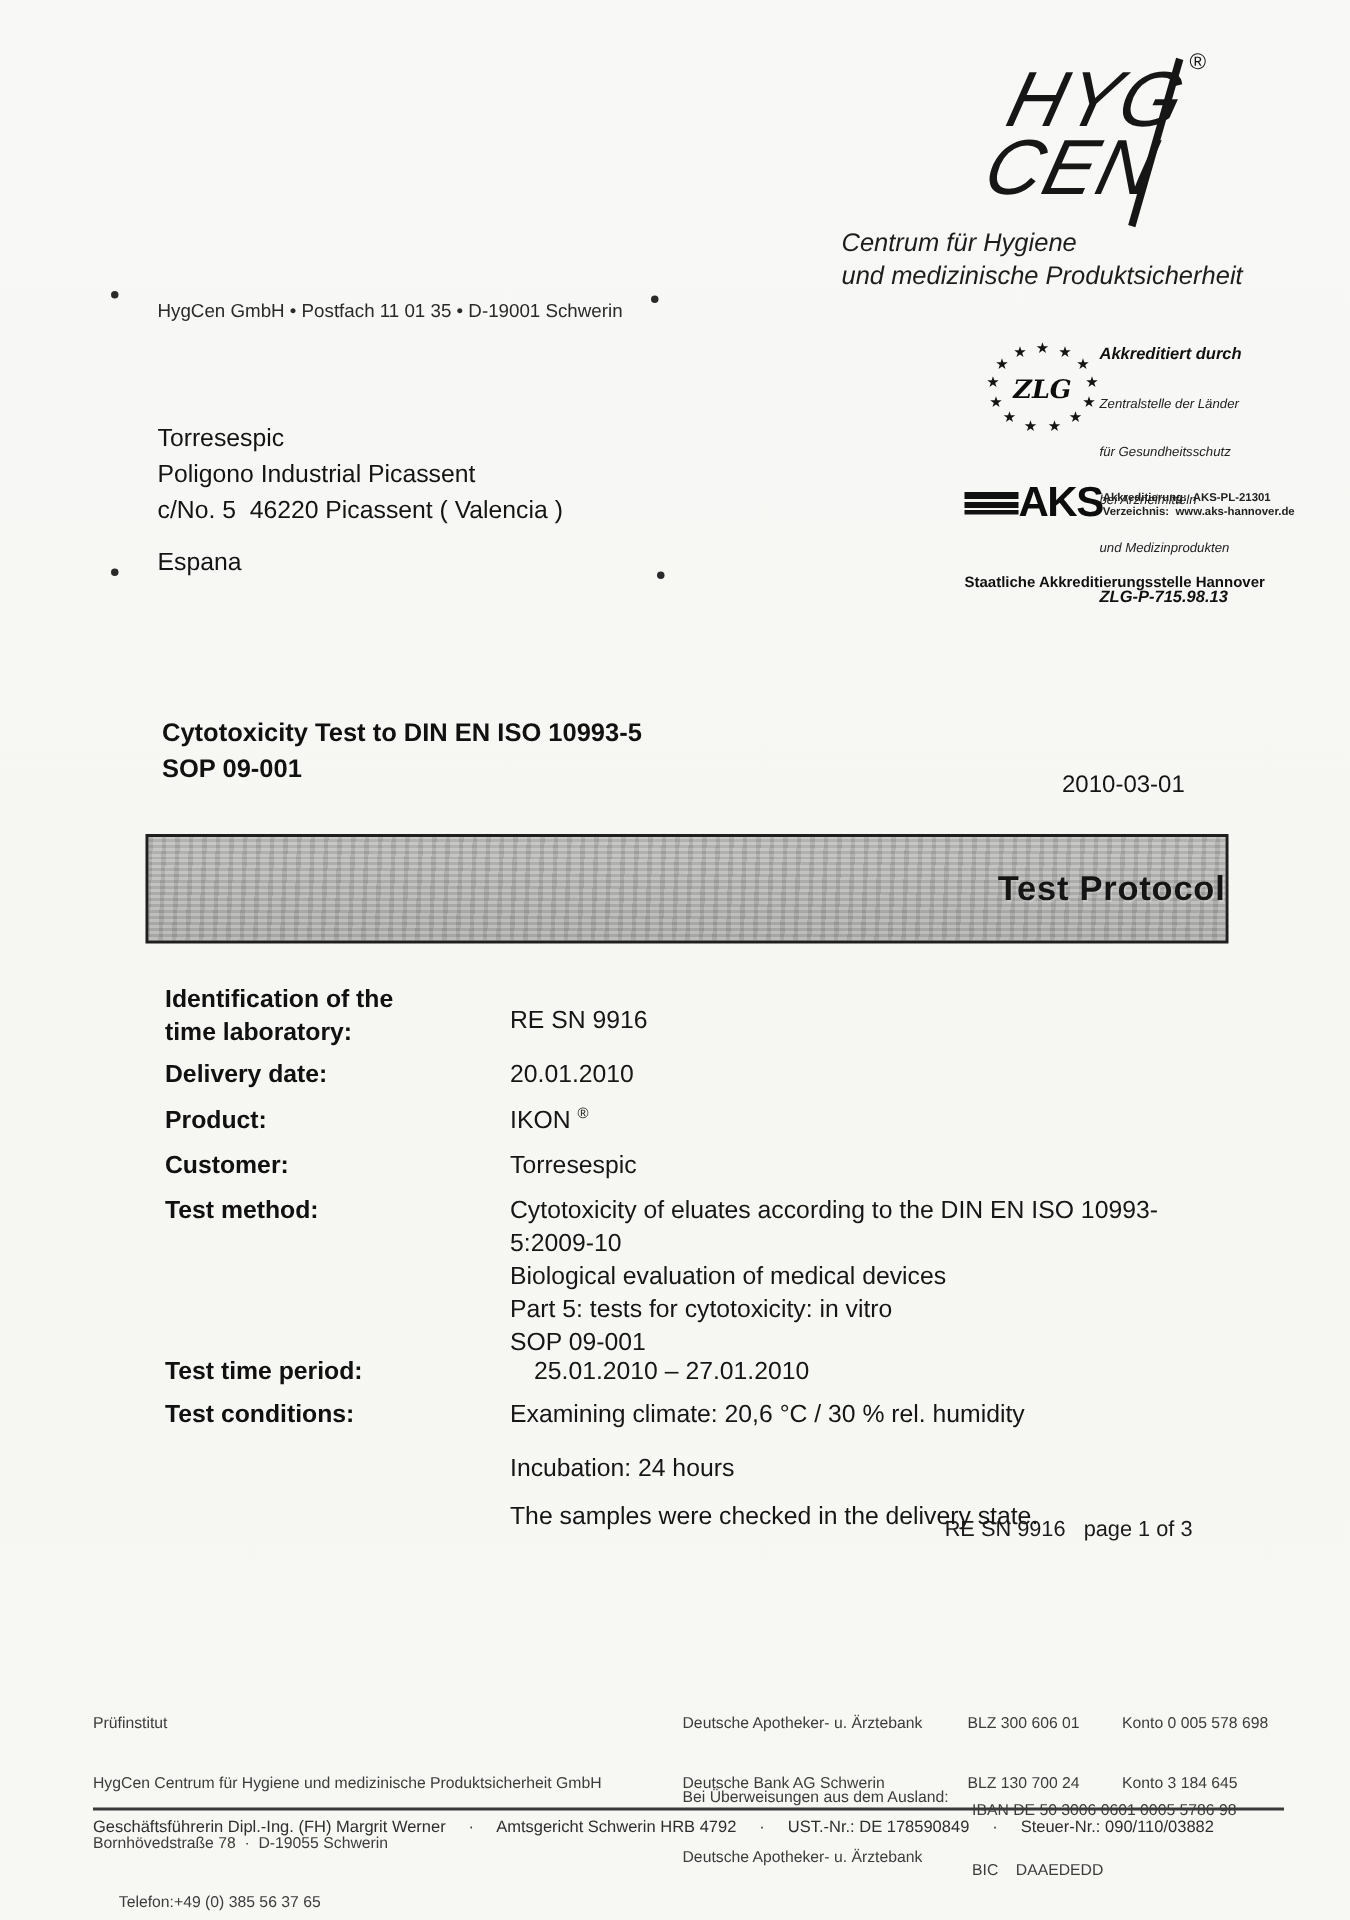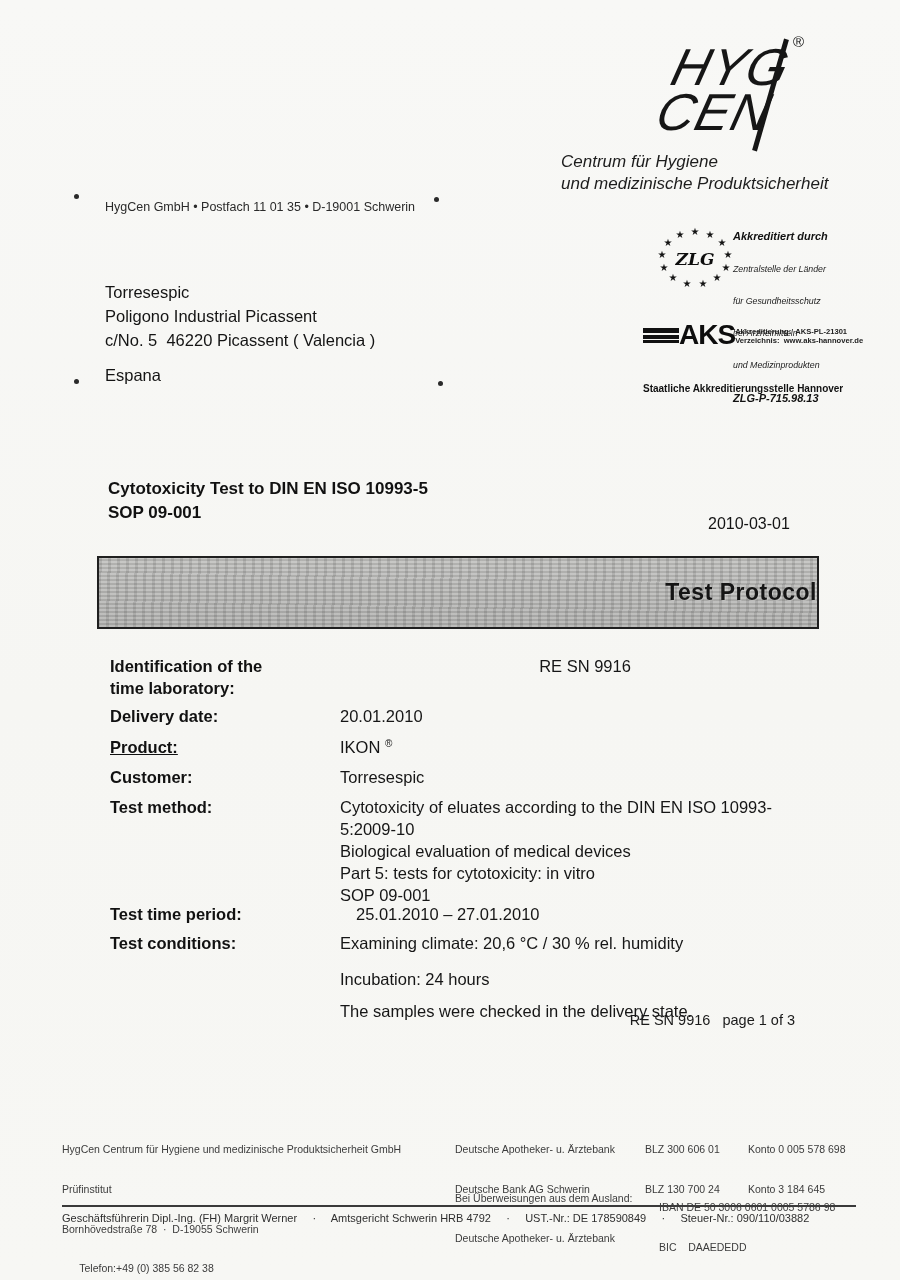--- a/index.html
+++ b/index.html
@@ -142,26 +142,26 @@
   <div class="abs doc-date" style="left:708px;top:515px;">2010-03-01</div>
 
   
   <div class="abs banner">
     <div class="banner-title">Test Protocol</div>
   </div>
 
   
   <div class="abs lbl" style="left:110px;top:655px;">Identification of the
 time laboratory:</div>
-  <div class="abs val" style="left:340px;top:655px;text-align:center;">RE SN 9916</div>
+  <div class="abs val" style="left:340px;top:669px;">RE SN 9916</div>
 
   <div class="abs lbl" style="left:110px;top:705px;">Delivery date:</div>
   <div class="abs val" style="left:340px;top:705px;">20.01.2010</div>
 
-  <div class="abs lbl" style="left:110px;top:736px;text-decoration:underline;">Product:</div>
+  <div class="abs lbl" style="left:110px;top:736px;">Product:</div>
   <div class="abs val" style="left:340px;top:736px;"><span>IKON</span> <sup class="reg">®</sup></div>
 
   <div class="abs lbl" style="left:110px;top:766px;">Customer:</div>
   <div class="abs val" style="left:340px;top:766px;">Torresespic</div>
 
   <div class="abs lbl" style="left:110px;top:796px;">Test method:</div>
   <div class="abs val" style="left:340px;top:796px;">Cytotoxicity of eluates according to the DIN EN ISO 10993-
 5:2009-10
 Biological evaluation of medical devices
 Part 5: tests for cytotoxicity: in vitro
@@ -173,24 +173,24 @@
   <div class="abs lbl" style="left:110px;top:932px;">Test conditions:</div>
   <div class="abs val" style="left:340px;top:932px;">Examining climate: 20,6 °C / 30 % rel. humidity</div>
   <div class="abs val" style="left:340px;top:968px;">Incubation: 24 hours</div>
   <div class="abs val" style="left:340px;top:1000px;">The samples were checked in the delivery state.</div>
 
   
   <div class="abs pageref" style="left:465px;top:1012px;">RE SN 9916   page 1 of 3</div>
 
   
   <div class="abs ft" style="left:62px;top:1117px;width:380px;">
+    <div>Prüfinstitut</div>
     <div>HygCen Centrum für Hygiene und medizinische Produktsicherheit GmbH</div>
-    <div>Prüfinstitut</div>
     <div>Bornhövedstraße 78  ·  D-19055 Schwerin</div>
-    <div class="ft-contact"><span class="k">Telefon:</span><span>+49 (0) 385 56 82 38</span></div>
+    <div class="ft-contact"><span class="k">Telefon:</span><span>+49 (0) 385 56 37 65</span></div>
     
     
     
   </div>
 
   <div class="abs ft" style="left:455px;top:1117px;width:185px;">
     <div>Deutsche Apotheker- u. Ärztebank</div>
     <div>Deutsche Bank AG Schwerin</div>
   </div>
   <div class="abs ft" style="left:645px;top:1117px;">
@@ -199,21 +199,21 @@
   </div>
   <div class="abs ft" style="left:748px;top:1117px;">
     <div>Konto 0 005 578 698</div>
     <div>Konto 3 184 645</div>
   </div>
 
   <div class="abs ft" style="left:455px;top:1166px;width:190px;">
     <div>Bei Überweisungen aus dem Ausland:</div>
     <div>Deutsche Apotheker- u. Ärztebank</div>
   </div>
-  <div class="abs ft" style="left:648px;top:1175px;margin-left:11px;">
+  <div class="abs ft" style="left:648px;top:1175px;">
     <div>IBAN DE 50 3006 0601 0005 5786 98</div>
     <div>BIC    DAAEDEDD</div>
   </div>
 
   <div class="abs rule" style="left:62px;top:1205px;width:794px;"></div>
   <div class="abs legal" style="left:62px;top:1212px;width:800px;">Geschäftsführerin Dipl.-Ing. (FH) Margrit Werner     ·     Amtsgericht Schwerin HRB 4792     ·     UST.-Nr.: DE 178590849     ·     Steuer-Nr.: 090/110/03882</div>
 
 </div>
 
 </body></html>

